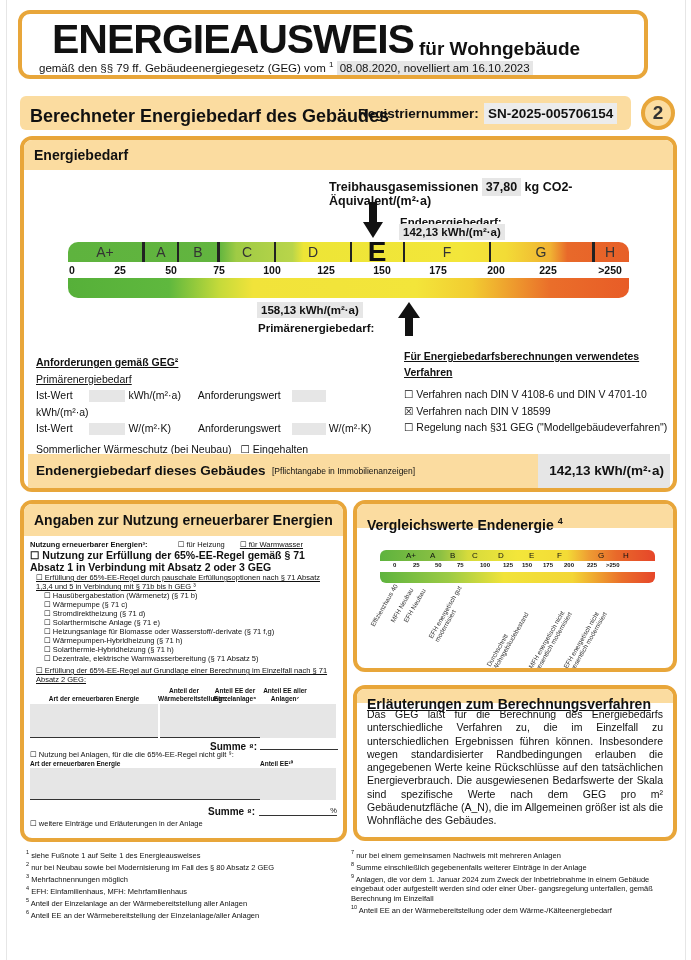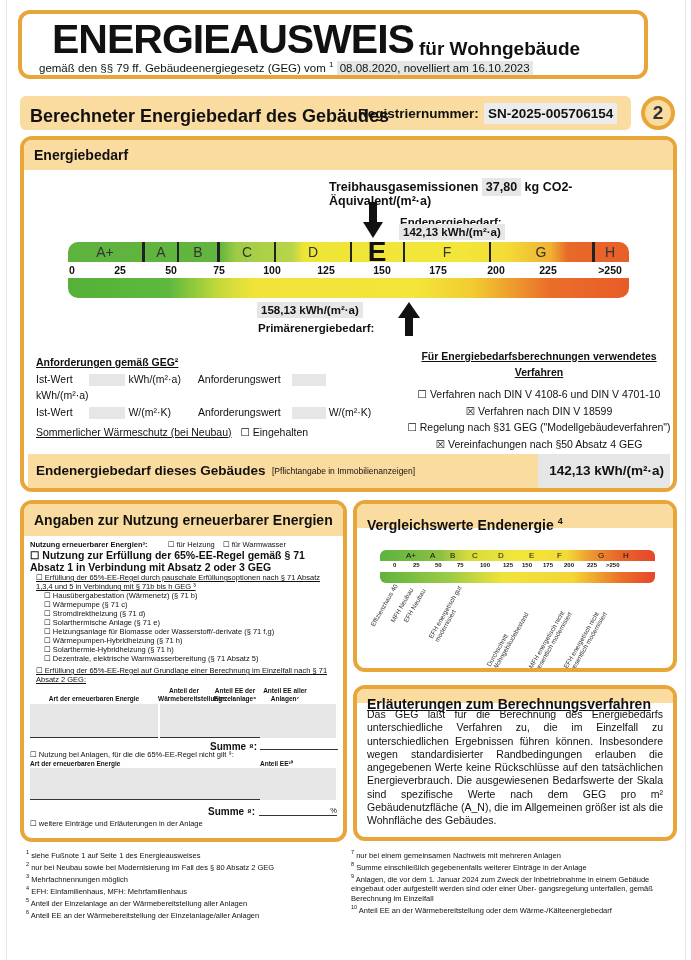--- a/index.html
+++ b/index.html
@@ -141,20 +141,21 @@
   <div class="abs" style="left:234px; top:182px; font-size:11.5px; font-weight:bold;">Primärenergiebedarf:</div>
   <div class="abs" style="left:374px; top:162px;">
     <svg width="22" height="34" viewBox="0 0 22 34">
         <polygon points="11,0 22,16 0,16" fill="#111"></polygon>
         <rect x="7" y="14" width="8" height="20" fill="#111"></rect>
       </svg>
   </div>
 
   <div class="abs req" style="left:12px; top:214px; line-height:16.5px; width:340px;">
     <div class="u b">Anforderungen gemäß GEG²</div>
+    <div class="u">Primärenergiebedarf</div>
     <div>
       <span>Ist-Wert</span>
       <span class="field" style="margin-left:14px; width:36px;"></span>
       <span>kWh/(m²·a)</span>
       <span style="margin-left:14px;">Anforderungswert</span>
       <span class="field" style="margin-left:8px;"></span>
       <span>kWh/(m²·a)</span>
     </div>
     <div>
       <span>Ist-Wert</span>
@@ -163,41 +164,40 @@
       <span style="margin-left:24px;">Anforderungswert</span>
       <span class="field" style="margin-left:8px;"></span>
       <span>W/(m²·K)</span>
     </div>
     <div style="margin-top:4px;">
       <span class="u">Sommerlicher Wärmeschutz (bei Neubau)</span>
       <span style="margin-left:6px;">☐ Eingehalten</span>
     </div>
   </div>
 
-  <div class="abs req" style="left:380px; top:208px; line-height:16.5px; width:270px;text-align:center;">
+  <div class="abs req" style="left:380px; top:208px; line-height:16.5px; width:270px;">
     <div class="u b" style="line-height:16px;">Für Energiebedarfsberechnungen verwendetes Verfahren</div>
     <div style="margin-top:6px;"><span>☐</span> <span>Verfahren nach DIN V 4108-6 und DIN V 4701-10</span></div>
     <div><span>☒</span> <span>Verfahren nach DIN V 18599</span></div>
     <div><span>☐</span> <span>Regelung nach §31 GEG ("Modellgebäudeverfahren")</span></div>
-    <div><span>☒</span> <span>Vereinfachungen nach §50 Absatz 4 GEG</span></div>
   </div>
 
   <div id="endbar">
     <span class="abs" style="left:8px; top:9px; font-size:13.5px; font-weight:bold;">Endenergiebedarf dieses Gebäudes</span>
     <span class="abs" style="left:244px; top:12px; font-size:8.5px;">[Pflichtangabe in Immobilienanzeigen]</span>
     <span class="abs" style="right:0; top:0; height:34px; width:132px; background:#e6e6e6; text-align:right; padding-right:6px; line-height:34px; font-size:13.5px; font-weight:bold;">142,13 kWh/(m²·a)</span>
   </div>
 </div>
 
 <div id="ren" class="orange-box">
   <div class="box-head">Angaben zur Nutzung erneuerbarer Energien</div>
   <div class="ren-body">
     <div><b>Nutzung erneuerbarer Energien³:</b>
-      <span style="margin-left:18px;">☐ für Heizung</span>
-      <span style="margin-left:6px;">☐ für Warmwasser</span></div>
+      <span style="margin-left:28px;">☐ für Heizung</span>
+      <span style="margin-left:13px;text-decoration:underline;">☐ für Warmwasser</span></div>
     <div style="font-size:10.5px; line-height:11.5px; font-weight:bold; margin-top:1px;">☐ Nutzung zur Erfüllung der 65%-EE-Regel gemäß § 71 Absatz 1 in Verbindung mit Absatz 2 oder 3 GEG</div>
     <div style="margin-left:6px; text-decoration:underline;">☐ Erfüllung der 65%-EE-Regel durch pauschale Erfüllungsoptionen nach § 71 Absatz 1,3,4 und 5 in Verbindung mit § 71b bis h GEG ³</div>
     <div style="margin-left:14px;">
       <div>☐ Hausübergabestation (Wärmenetz) (§ 71 b)</div>
       <div>☐ Wärmepumpe (§ 71 c)</div>
       <div>☐ Stromdirektheizung (§ 71 d)</div>
       <div>☐ Solarthermische Anlage (§ 71 e)</div>
       <div>☐ Heizungsanlage für Biomasse oder Wasserstoff/-derivate (§ 71 f,g)</div>
       <div>☐ Wärmepumpen-Hybridheizung (§ 71 h)</div>
       <div>☐ Solarthermie-Hybridheizung (§ 71 h)</div>

